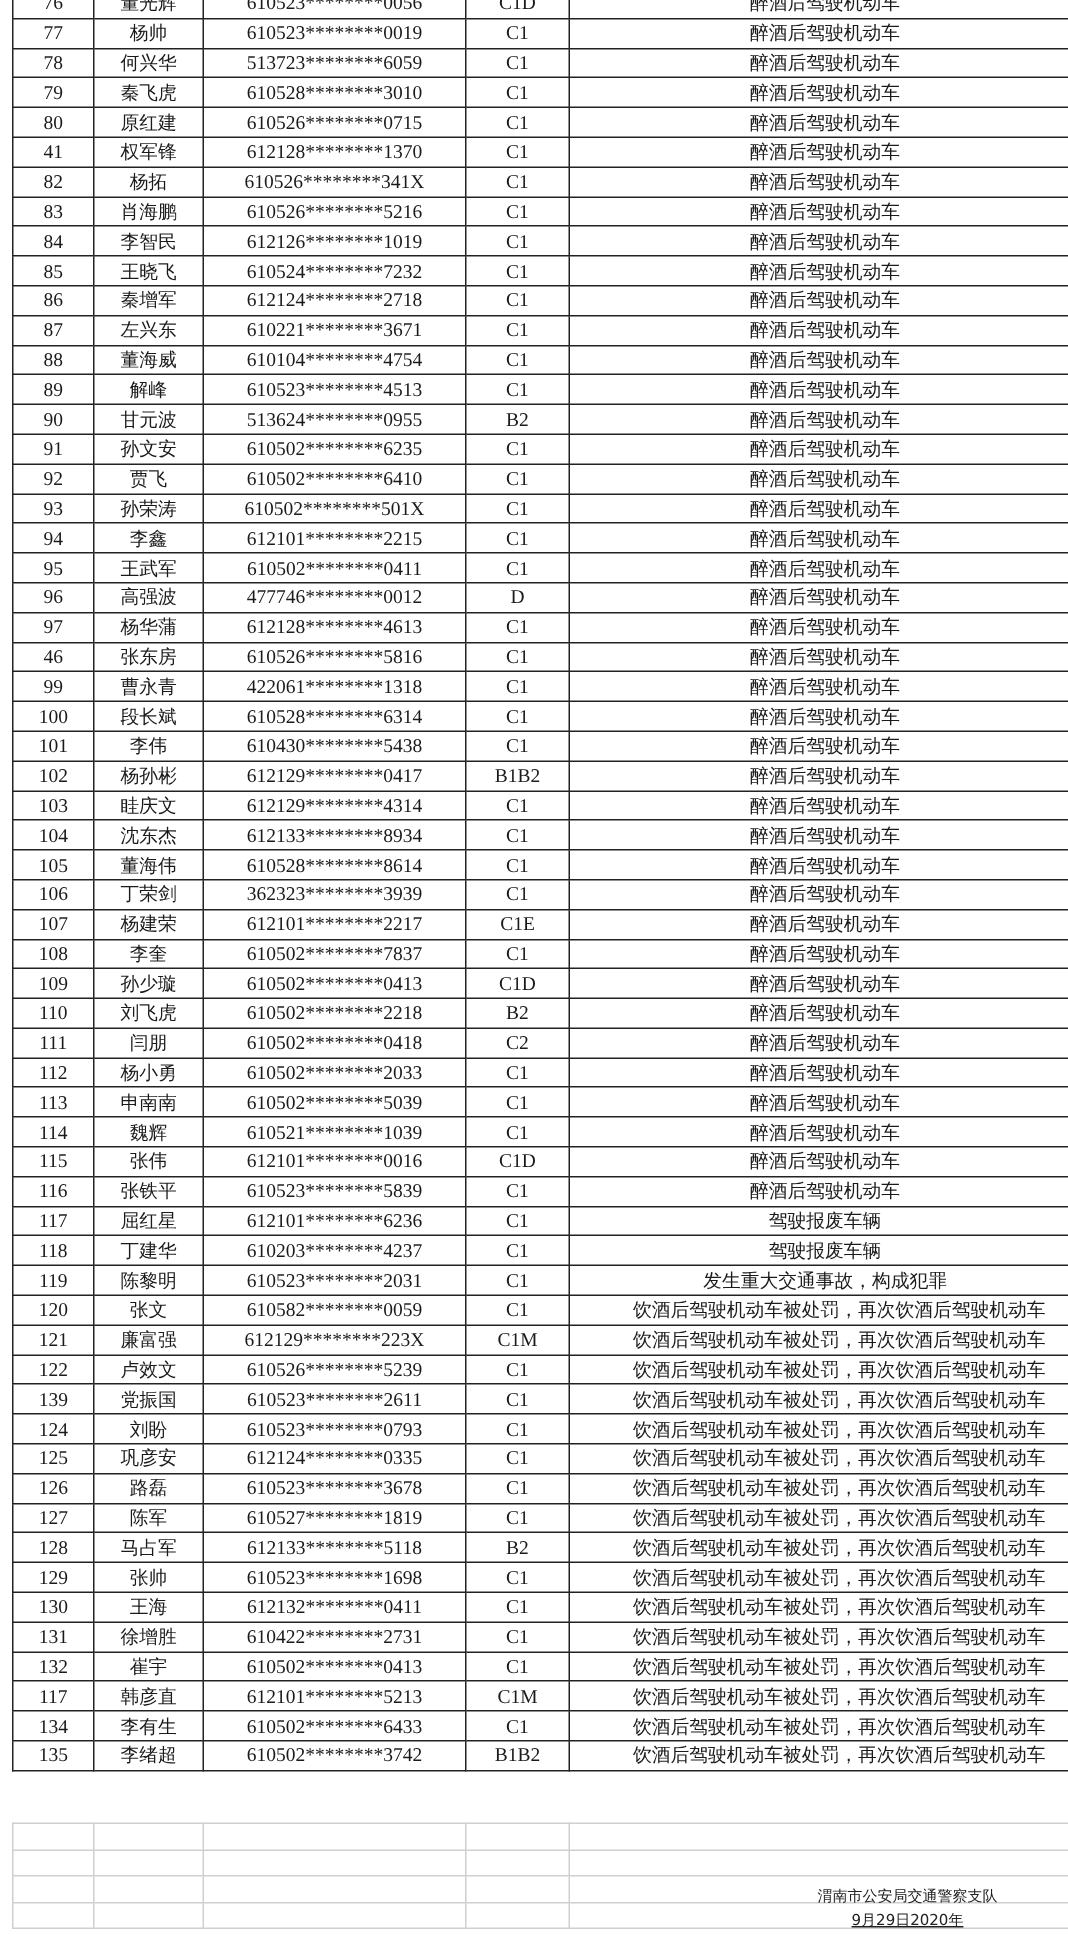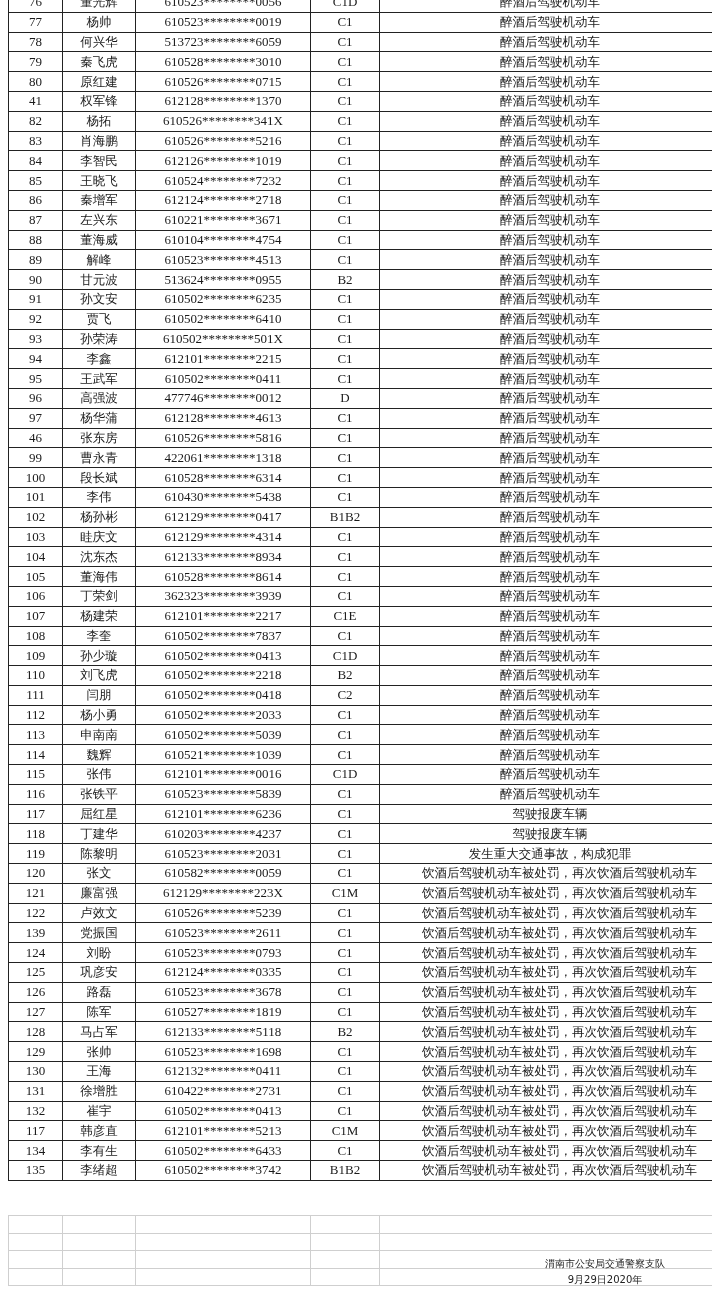--- a/index.html
+++ b/index.html
@@ -14,21 +14,21 @@
   td.name { font-family:"DejaVu Sans", sans-serif; font-size:12.5px; }
   td.reason { font-family:"DejaVu Sans", sans-serif; font-size:12.5px; text-align:center; }
   td.reason.long { text-align:left; padding-left:42px; }
   td.no, td.id, td.lic { font-family:"Liberation Serif", serif; }
   .empty-grid { position:absolute; left:8px; top:1215px; width:712px; }
   .empty-grid table { position:static; }
   .empty-grid td { border:1px solid #cfcfcf; height:16.5px; }
   .footer { position:absolute; left:500px; width:210px; text-align:center;
             font-family:"DejaVu Sans", sans-serif; font-size:10px; color:#222; }
   .footer.org { top:1257px; }
-  .footer.date { top:1273px; }
+  .footer.date { top:1273px;text-decoration:underline; }
 </style>
 </head>
 <body>
 
 <div class="sheet">
   <table>
     <colgroup>
       <col class="c-no">
         <col class="c-name">
         <col class="c-id">

